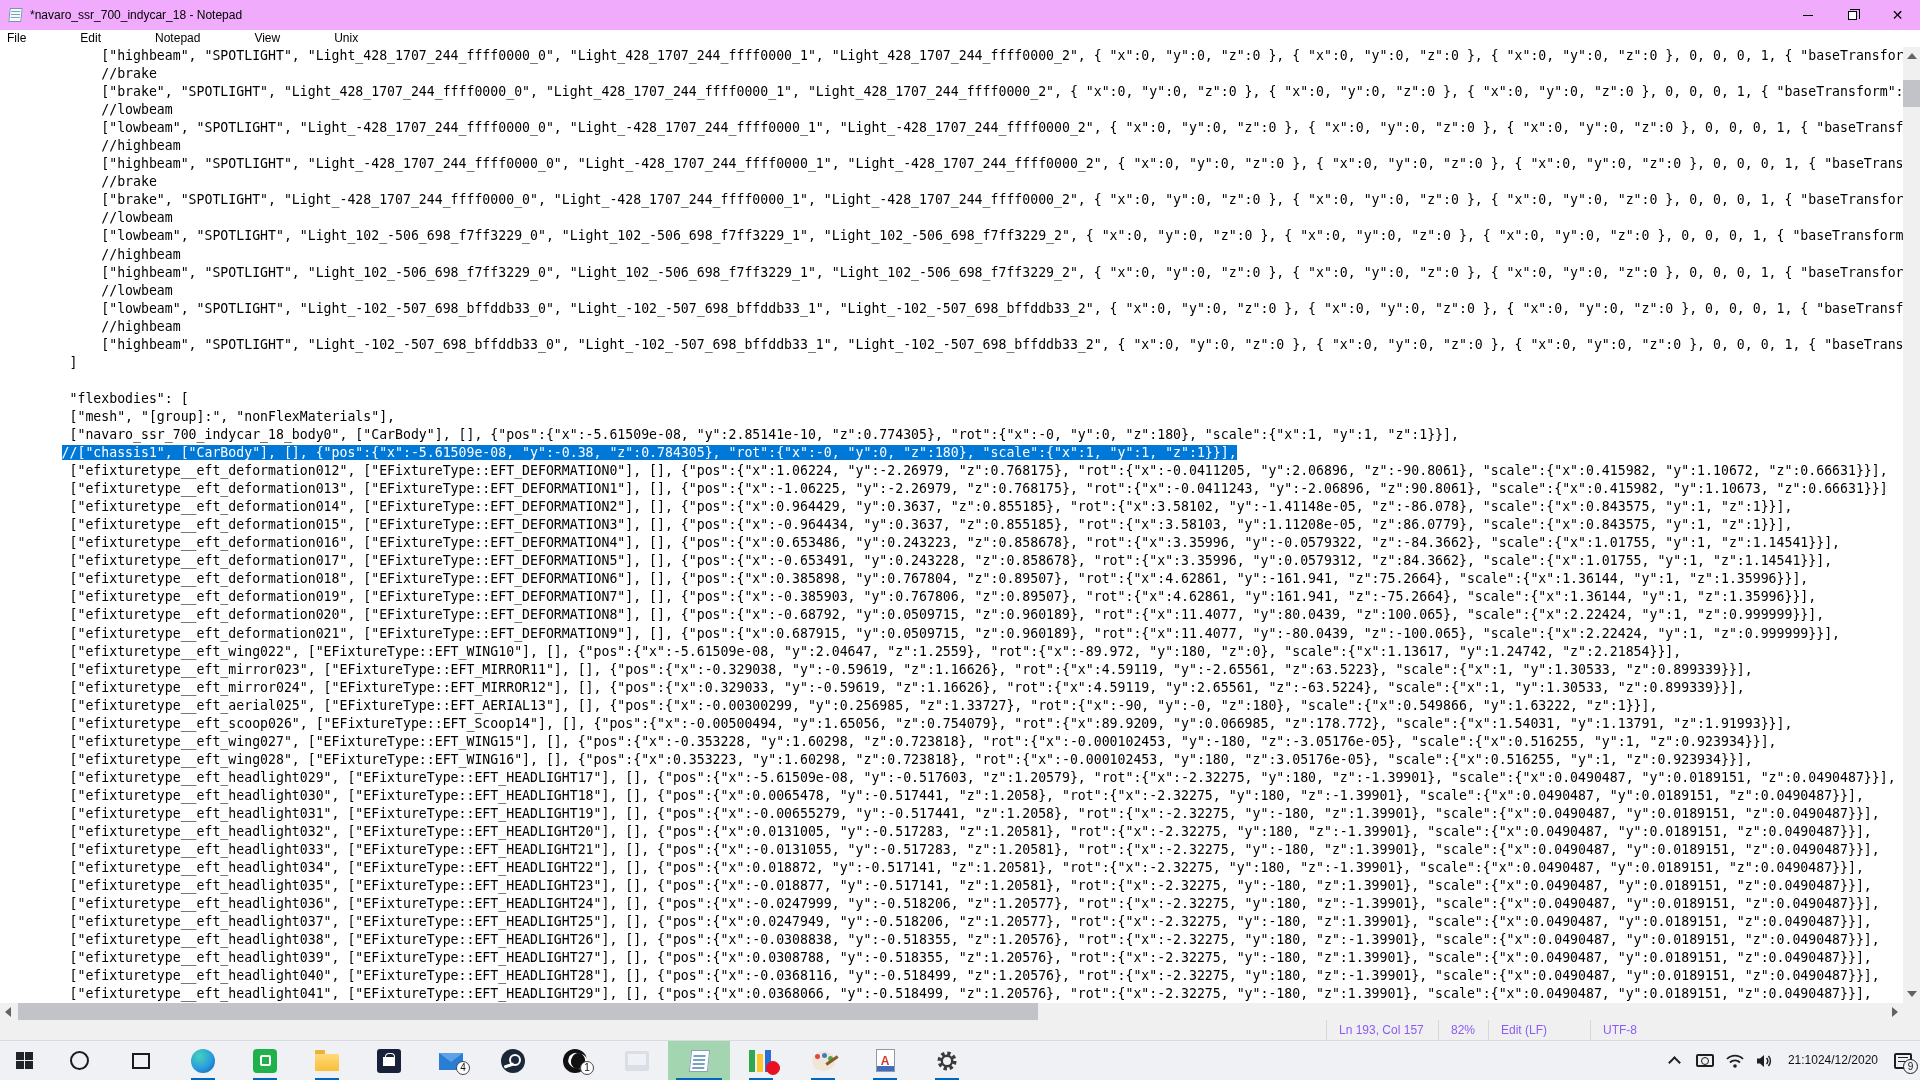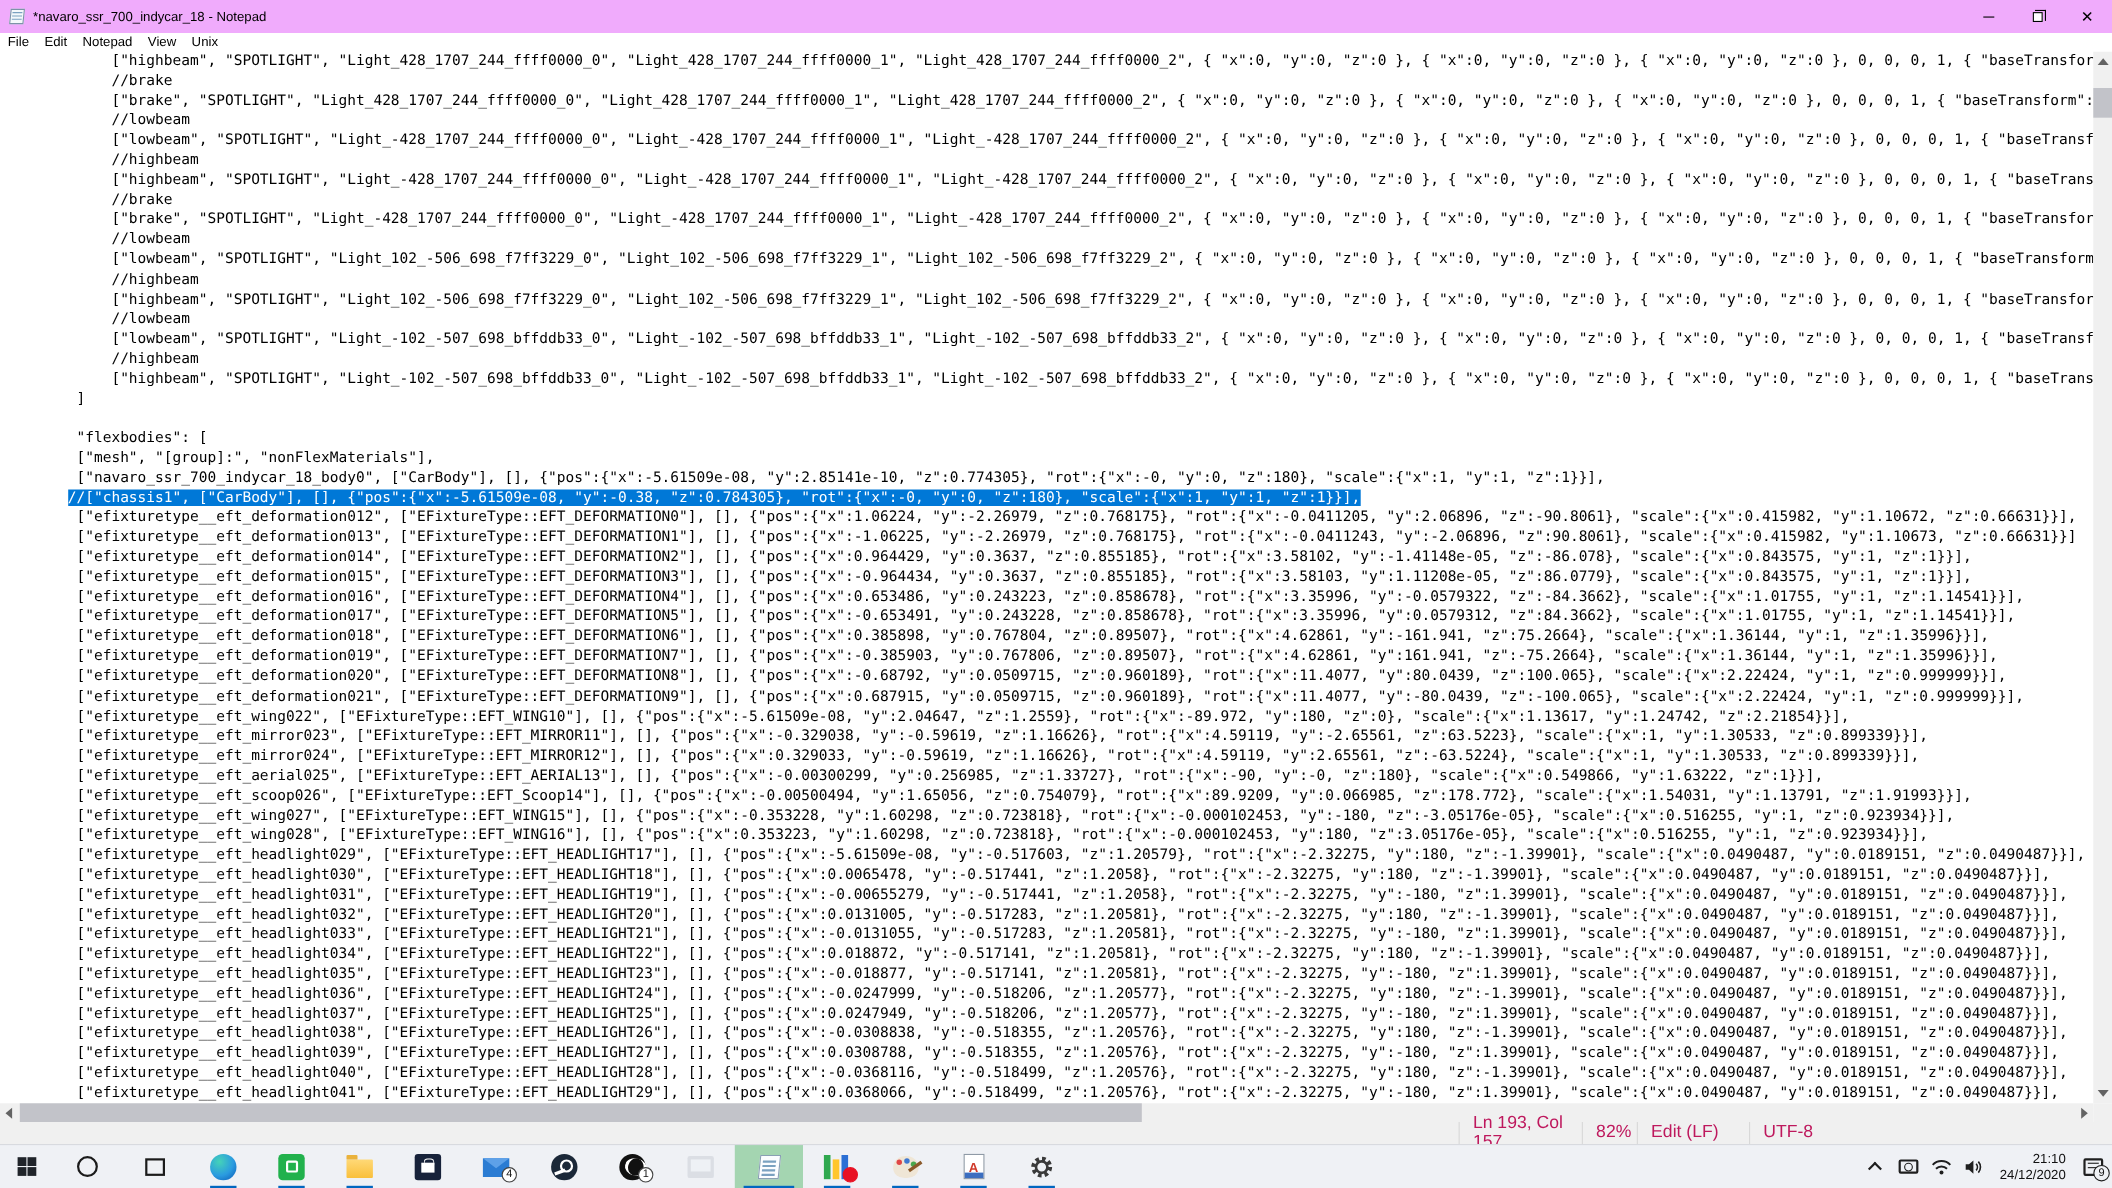--- a/index.html
+++ b/index.html
@@ -14,21 +14,21 @@
   #title-icon .page:before{content:"";position:absolute;left:1px;top:2px;width:9px;height:1px;
     background:#7aa1c0;box-shadow:0 3px 0 #7aa1c0,0 6px 0 #7aa1c0;}
   #title-text{font-size:12px;color:#000;}
   #win-buttons{margin-left:auto;display:flex;height:30px;}
   .winbtn{width:45px;height:30px;display:flex;align-items:center;justify-content:center;color:#000;}
   #btn-min .bar{width:10px;height:1px;background:#000;}
   #btn-max .box{width:9px;height:9px;border:1px solid #000;position:relative;background:#fff;}
   #btn-max .box:before{content:"";position:absolute;left:1px;top:-3px;width:9px;height:9px;border:1px solid #000;border-left:none;border-bottom:none;}
   #btn-close{font-size:14px;}
   #menubar{position:absolute;top:30px;left:0;width:1920px;height:17px;background:#fff;
-    display:flex;font-size:12px;color:#000;}
+    display:flex;font-size:12px;color:#000;gap:40px;}
   .menu-item{padding:1px 7px;}
   
   #editor{position:absolute;top:47px;left:0;width:1903px;height:956px;background:#fff;
     overflow:hidden;cursor:text;}
   #editor-lines{font-family:"DejaVu Sans Mono","Liberation Mono",monospace;
     font-size:13.2px;line-height:18.05px;white-space:pre;color:#000;padding-left:6px;}
   .line{height:18.05px;}
   .sel{background:#0078d7;color:#fff;}
   
   #vscroll{position:absolute;top:47px;right:0;width:17px;height:956px;background:#f0f0f0;}
@@ -36,21 +36,21 @@
   .arrow{position:absolute;width:0;height:0;}
   #v-up{left:4px;top:6px;border-left:5px solid transparent;border-right:5px solid transparent;border-bottom:6px solid #636363;}
   #v-down{left:4px;bottom:6px;border-left:5px solid transparent;border-right:5px solid transparent;border-top:6px solid #636363;}
   #hscroll{position:absolute;top:1003px;left:0;width:1903px;height:17px;background:#f0f0f0;}
   #hthumb{position:absolute;left:18px;top:0;width:1020px;height:17px;background:#c2c3c9;}
   #h-left{top:4px;left:5px;border-top:5px solid transparent;border-bottom:5px solid transparent;border-right:6px solid #636363;}
   #h-right{top:4px;right:5px;border-top:5px solid transparent;border-bottom:5px solid transparent;border-left:6px solid #636363;}
   #corner{position:absolute;top:1003px;right:0;width:17px;height:17px;background:#f0f0f0;}
   
   #statusbar{position:absolute;top:1020px;left:0;width:1920px;height:20px;background:#f0f0f0;
-    display:flex;align-items:center;font-size:16px;color:#be185d;}
+    display:flex;align-items:center;font-size:12px;color:#8b5cf6;}
   #status-spacer{flex:1;}
   .status-field{height:20px;display:flex;align-items:center;border-left:1px solid #d8d8d8;padding-left:12px;}
   #status-cursor{width:112px;}
   #status-zoom{width:50px;}
   #status-eol{width:78px;}
   #status-enc{width:330px;margin-left:24px;}
   
   #taskbar{position:absolute;top:1040px;left:0;width:1920px;height:40px;background:#eff1f5;
     display:flex;align-items:center;border-top:1px solid #d8dadf;}
   #start-btn{width:48px;height:40px;display:flex;align-items:center;justify-content:center;}
@@ -99,21 +99,21 @@
   #ico-paint:after{content:"";position:absolute;right:-4px;top:8px;width:14px;height:3px;background:#8b5a2b;transform:rotate(-35deg);}
   #ico-adoc{width:19px;height:23px;background:#fff;border:1px solid #8f9aa6;position:relative;
     display:flex;align-items:center;justify-content:center;color:#d03a2b;font-weight:bold;font-size:12px;}
   #ico-adoc:after{content:"";position:absolute;left:0;bottom:0;width:100%;height:5px;background:#3c6ec0;}
   
   #tray{margin-left:auto;display:flex;align-items:center;height:40px;}
   .tray-icon{width:30px;height:40px;display:flex;align-items:center;justify-content:center;color:#1f1f1f;}
   #chevron{width:9px;height:9px;border-left:2px solid #1f1f1f;border-top:2px solid #1f1f1f;transform:rotate(45deg);margin-top:4px;}
   #meetnow{width:18px;height:13px;border:2px solid #1f1f1f;border-radius:2px;position:relative;}
   #meetnow:before{content:"";position:absolute;left:3px;top:1px;width:6px;height:6px;border:1.5px solid #1f1f1f;border-radius:50%;}
-  #clock{display:flex;flex-direction:column;align-items:flex-end;justify-content:center;
+  #clock{display:flex;align-items:flex-end;justify-content:center;
     font-size:12px;color:#111;line-height:15px;padding:0 8px;}
   #notif{width:34px;height:40px;display:flex;align-items:center;justify-content:center;position:relative;}
   #notif .frame{width:18px;height:16px;border:2px solid #1f1f1f;border-radius:2px;position:relative;background:#eff1f5;}
   #notif .frame:before{content:"";position:absolute;left:2px;top:2px;width:10px;height:1.5px;background:#1f1f1f;box-shadow:0 4px 0 #1f1f1f;}
   #notif-badge{position:absolute;right:2px;bottom:7px;width:15px;height:15px;border-radius:50%;
     border:1.5px solid #1f1f1f;background:#eff1f5;font-size:10px;display:flex;align-items:center;justify-content:center;color:#111;}
 </style>
 </head>
 <body>
 

